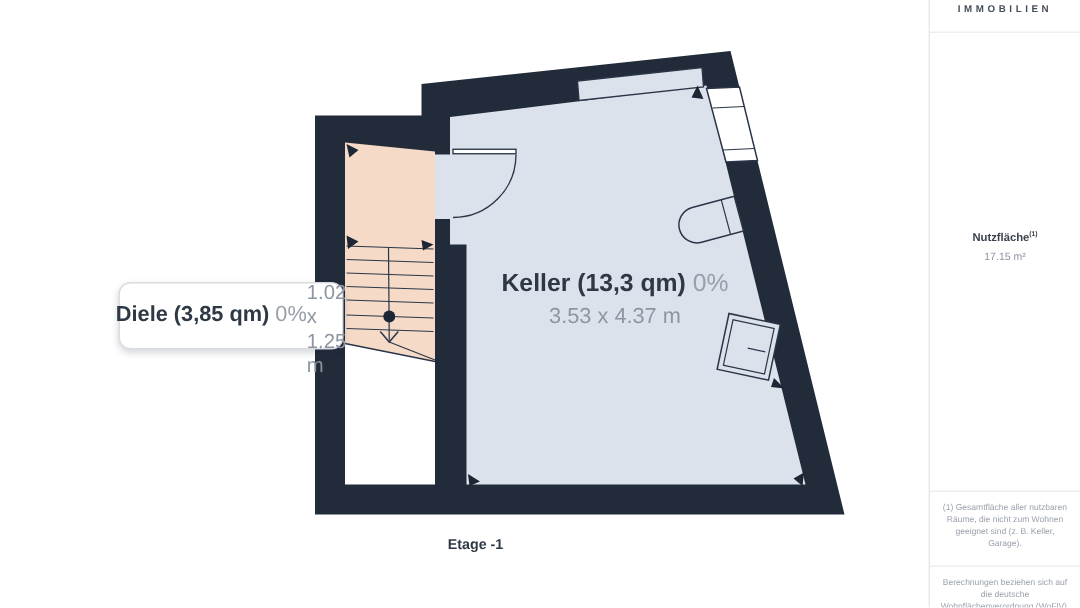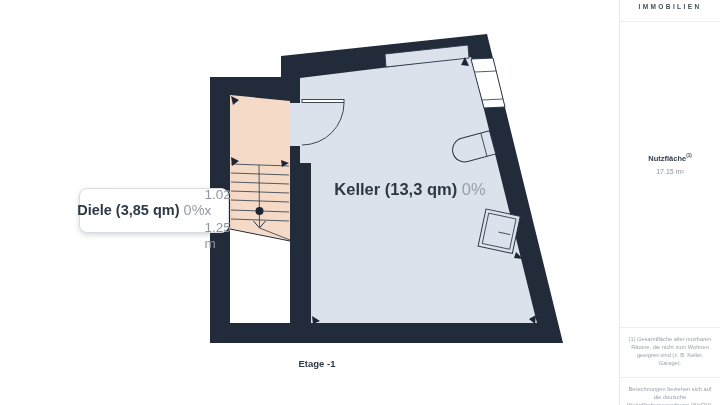--- a/index.html
+++ b/index.html
@@ -107,20 +107,21 @@
       <polygon points="312,316 320,321 313,324"></polygon>
       <polygon points="529,319 536,315 535,324"></polygon>
       <polygon points="516,252 523,259 514,258"></polygon>
       <polygon points="465,57 469,66 461,65"></polygon>
     </g>
   </svg>
 
   <div class="keller-label">
     <div class="room-line1"><span>Keller (13,3 qm)</span>
       <span class="pct">0%</span></div>
+    <div class="room-line2">3.53 x 4.37 m</div>
   </div>
 
   <div class="diele-box">
     <div class="room-line1"><span>Diele (3,85 qm)</span>
       <span class="pct">0%</span></div>
     <div class="room-line2">1.02 x 1.25 m</div>
   </div>
 
   <div class="floor-label">Etage -1</div>
 </div>

